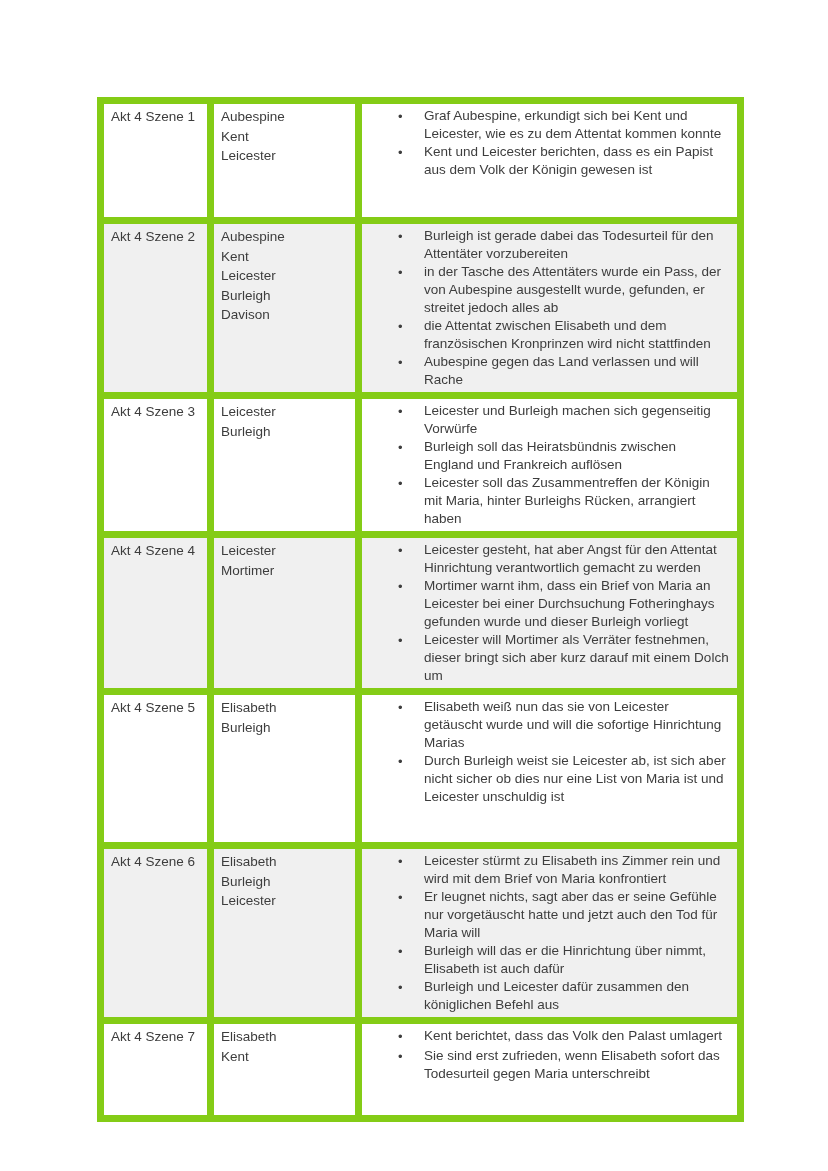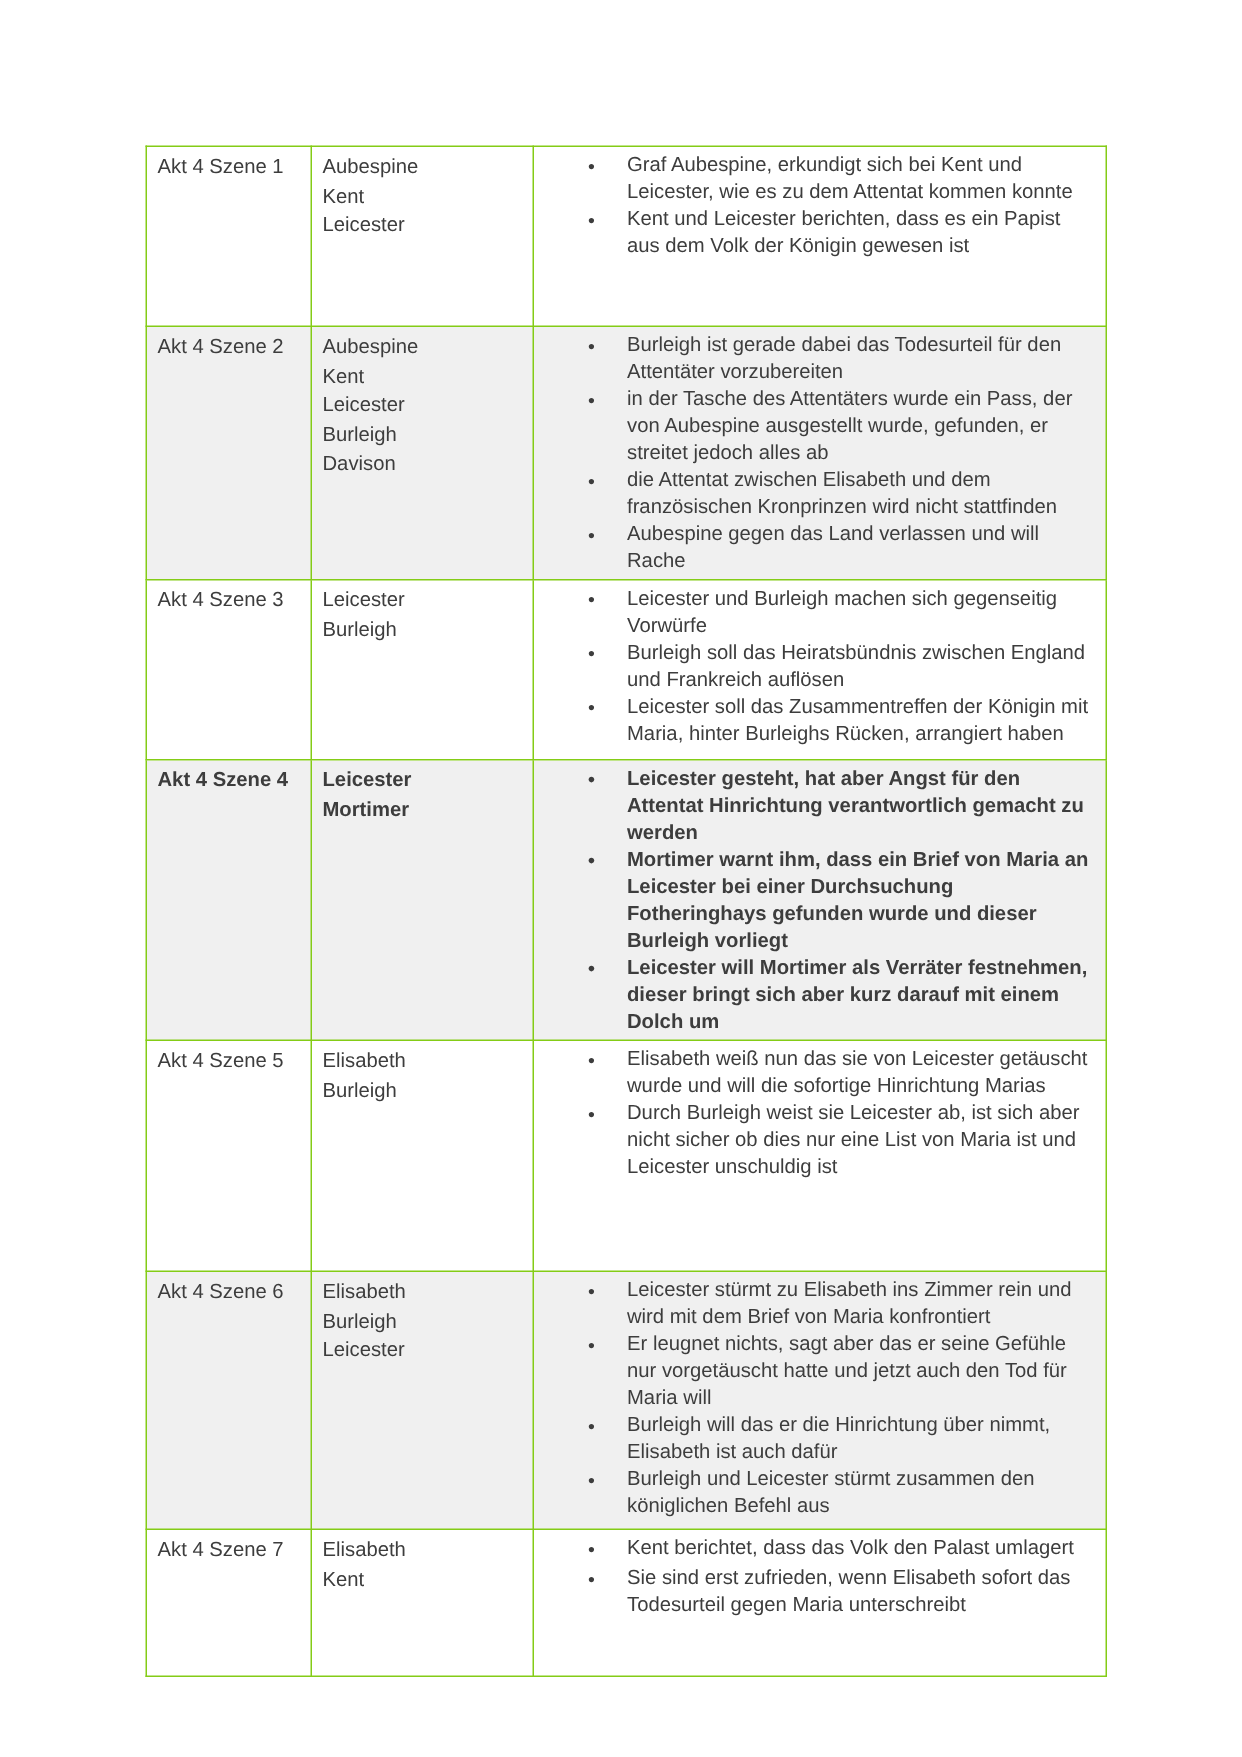--- a/index.html
+++ b/index.html
@@ -23,21 +23,21 @@
     position: absolute;
     left: 97px;
     top: 97px;
     width: 640px;
     border-collapse: collapse;
     table-layout: fixed;
     font-size: 13.5px;
     line-height: 19.5px;
   }
   table.scene-table td {
-    border: 1px solid #84cc16;
+    border: 7px solid #84cc16;
     vertical-align: top;
     padding: 3px 6px 3px 7px;
     overflow: hidden;
   }
   tr.shaded td {
     background: #f0f0f0;
   }
   col.c-scene { width: 110px; }
   col.c-chars { width: 148px; }
   col.c-points { width: 382px; }
@@ -129,21 +129,21 @@
             <div class="point">
               <span class="bullet">•</span>
               <span class="point-text">Burleigh soll das Heiratsbündnis zwischen England und Frankreich auflösen</span>
             </div>
             <div class="point">
               <span class="bullet">•</span>
               <span class="point-text">Leicester soll das Zusammentreffen der Königin mit Maria, hinter Burleighs Rücken, arrangiert haben</span>
             </div>
           </td>
         </tr>
-        <tr class="shaded" style="height: 152px; font-weight: bold;">
+        <tr class="shaded" style="height: 152px;">
           <td class="scene-cell"><span>Akt 4 Szene 4</span></td>
           <td class="characters-cell">
             <div>Leicester</div>
             <div>Mortimer</div>
           </td>
           <td class="points-cell">
             <div class="point">
               <span class="bullet">•</span>
               <span class="point-text">Leicester gesteht, hat aber Angst für den Attentat Hinrichtung verantwortlich gemacht zu werden</span>
             </div>
@@ -189,21 +189,21 @@
             <div class="point">
               <span class="bullet">•</span>
               <span class="point-text">Er leugnet nichts, sagt aber das er seine Gefühle nur vorgetäuscht hatte und jetzt auch den Tod für Maria will</span>
             </div>
             <div class="point">
               <span class="bullet">•</span>
               <span class="point-text">Burleigh will das er die Hinrichtung über nimmt, Elisabeth ist auch dafür</span>
             </div>
             <div class="point">
               <span class="bullet">•</span>
-              <span class="point-text">Burleigh und Leicester stürmt zusammen den königlichen Befehl aus</span>
+              <span class="point-text">Burleigh und Leicester dafür zusammen den königlichen Befehl aus</span>
             </div>
           </td>
         </tr>
         <tr style="height: 98px;">
           <td class="scene-cell"><span>Akt 4 Szene 7</span></td>
           <td class="characters-cell">
             <div>Elisabeth</div>
             <div>Kent</div>
           </td>
           <td class="points-cell">

